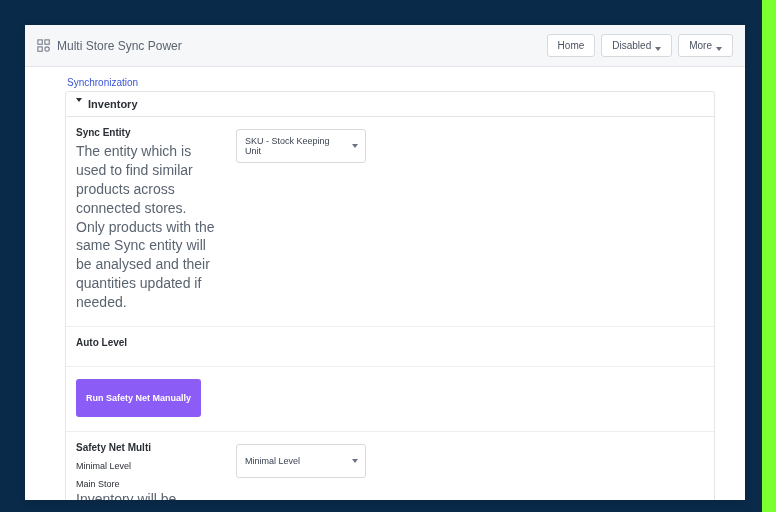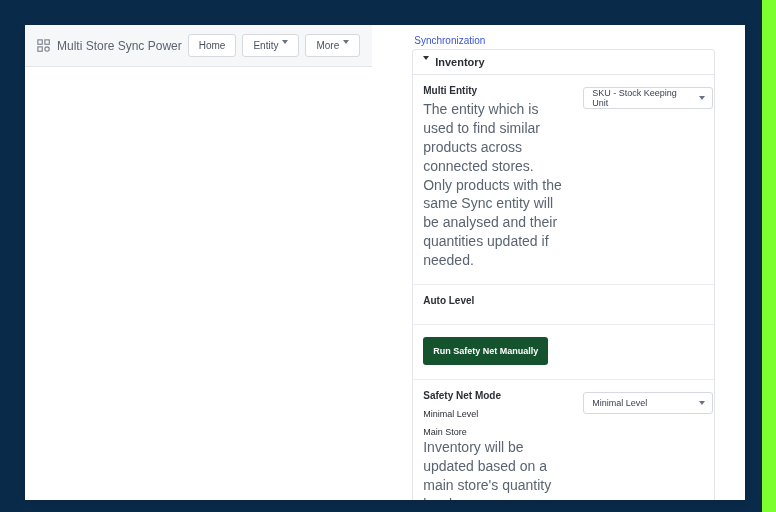--- a/index.html
+++ b/index.html
@@ -16,21 +16,21 @@
     right: 0; top: 0;
     width: 14px; height: 512px;
     background: #7cff2e;
   }
   .app-window {
     position: absolute;
     left: 25px; top: 25px;
     width: 720px; height: 475px;
     background: #fff;
     display: flex;
-    flex-direction: row;
+    flex-direction: column;
     box-shadow: 0 2px 8px rgba(0,0,0,0.15);
   }
   .header-bar {
     background: #f6f7f9;
     border-bottom: 1px solid #e3e5e8;
     height: 42px;
     display: flex;
     align-items: center;
     padding: 0 12px;
   }
@@ -47,21 +47,21 @@
   .header-btn {
     background: #fff;
     border: 1px solid #d6d9de;
     border-radius: 3px;
     padding: 5px 10px;
     font-size: 10px;
     color: #4a5260;
     margin-left: 6px;
     cursor: pointer;
     display: inline-flex;
-    align-items: flex-start;
+    align-items: flex-end;
     gap: 4px;
   }
   .caret {
     width: 0; height: 0;
     border-left: 3px solid transparent;
     border-right: 3px solid transparent;
     border-top: 4px solid #6a7280;
     display: inline-block;
   }
   .content {
@@ -126,47 +126,47 @@
     margin-bottom: 1px;
   }
   .setting-right {
     display: flex;
     align-items: flex-start;
     gap: 10px;
     padding-top: 2px;
   }
   .select {
     width: 130px;
-    height: 22px;
+    height: 34px;
     border: 1px solid #d6d9de;
     border-radius: 3px;
     background: #fff;
     font-size: 9px;
     color: #3a4250;
     padding: 0 18px 0 8px;
     position: relative;
     display: flex;
     align-items: center;
     cursor: pointer;
   }
   .select .caret {
     position: absolute;
     right: 7px; top: 50%;
     transform: translateY(-50%);
   }
   .primary-btn {
-    background: #14532d;
+    background: #8b5cf6;
     color: #fff;
     border: none;
     border-radius: 3px;
     font-size: 9px;
     font-weight: 600;
     padding: 5px 10px;
     cursor: pointer;
-    height: 28px;
+    height: 38px;
   }
 </style>
 </head>
 <body>
 
 <div class="green-strip"></div>
 
 <div class="app-window">
 
   <div class="header-bar">
@@ -176,41 +176,41 @@
           <rect x="9" y="1" width="5" height="5" fill="none" stroke="#7a828e" stroke-width="1.3"></rect>
           <rect x="1" y="9" width="5" height="5" fill="none" stroke="#7a828e" stroke-width="1.3"></rect>
           <circle cx="11.5" cy="11.5" r="2.5" fill="none" stroke="#7a828e" stroke-width="1.3"></circle>
         </svg>
     </span>
     <span class="app-title">Multi Store Sync Power</span>
     <button class="header-btn">
         <span>Home</span>
       </button>
     <button class="header-btn">
-        <span>Entity</span>
+        <span>Disabled</span>
         <span class="caret"></span>
       </button>
     <button class="header-btn">
         <span>More</span>
         <span class="caret"></span>
       </button>
   </div>
 
   <div class="content">
     <div class="page-title">Synchronization</div>
 
     <div class="accordion">
       <div class="acc-header">
         <span class="acc-arrow"></span>
         <span>Inventory</span>
       </div>
 
       <div class="setting-row">
         <div class="setting-left">
-          <div class="setting-label">Multi Entity</div>
+          <div class="setting-label">Sync Entity</div>
           <div class="setting-desc">The entity which is used to find similar products across connected stores. Only products with the same Sync entity will be analysed and their quantities updated if needed.</div>
         </div>
         <div class="setting-right">
           <div class="select">
             <span>SKU - Stock Keeping Unit</span>
             <span class="caret"></span>
           </div>
         </div>
       </div>
 
@@ -221,21 +221,21 @@
       </div>
 
       <div class="setting-row">
         <div class="setting-right">
           <button class="primary-btn">Run Safety Net Manually</button>
         </div>
       </div>
 
       <div class="setting-row">
         <div class="setting-left">
-          <div class="setting-label">Safety Net Mode</div>
+          <div class="setting-label">Safety Net Multi</div>
           <div class="setting-desc-sub">
             <div class="setting-desc-head">Minimal Level</div>
           </div>
           <div class="setting-desc-sub">
             <div class="setting-desc-head">Main Store</div>
             <div class="setting-desc">Inventory will be updated based on a main store's quantity level.</div>
           </div>
         </div>
         <div class="setting-right">
           <div class="select">

